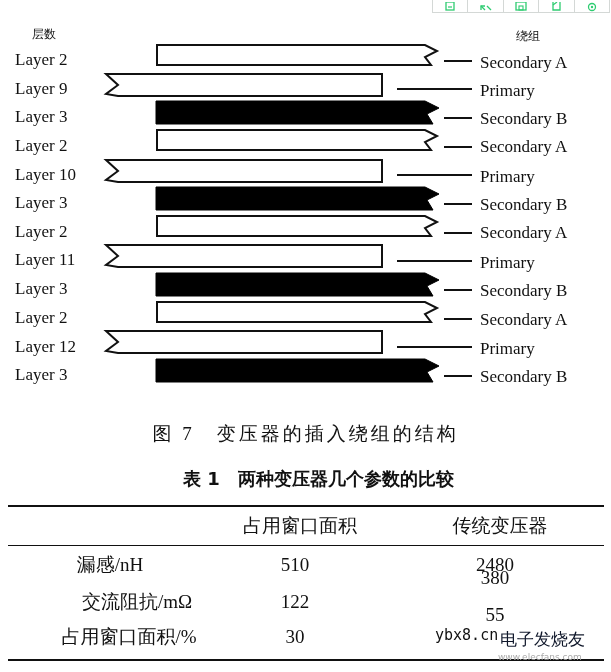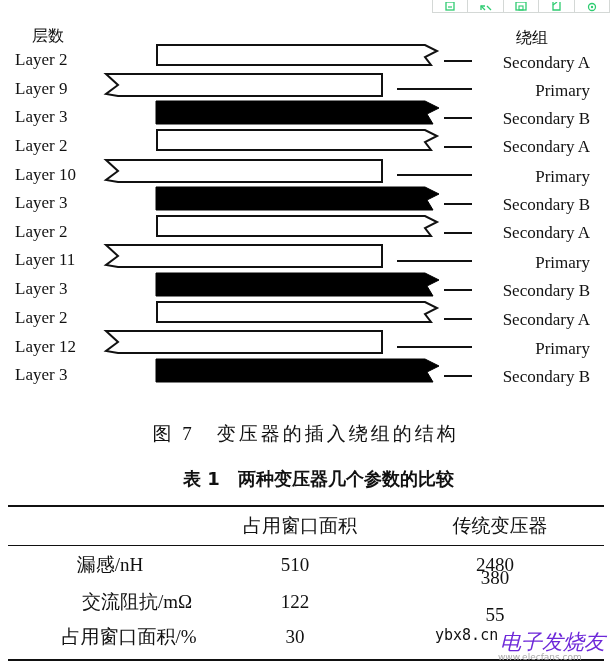--- a/index.html
+++ b/index.html
@@ -9,33 +9,33 @@
   }
   .toolbar {
     position: absolute; left: 432px; top: 0; width: 176px; height: 12px;
     display: flex; border-left: 1px solid #d4d8d6; border-right: 1px solid #d4d8d6; border-bottom: 1px solid #d4d8d6;
     background: #fff;
   }
   .tb-btn { flex: 1; border-right: 1px solid #d4d8d6; display: flex; align-items: flex-end; justify-content: center; }
   .tb-btn:last-child { border-right: none; }
   .tb-btn svg { width: 12px; height: 10px; }
 
-  .col-head { position: absolute; font-size: 16px; }
+  .col-head { position: absolute; font-size: 12px; }
   .layer-label { position: absolute; left: 15px; font-size: 17px; line-height: 20px; }
-  .winding-label { position: absolute; font-size: 17px; line-height: 20px; text-align: right; width: 110px; left: 480px; }
+  .winding-label { position: absolute; font-size: 17px; line-height: 20px; text-align: left; width: 110px; left: 480px; }
   .strip { position: absolute; }
   .lead { position: absolute; height: 2px; background: #111; }
 
   .caption { position: absolute; left: 0; width: 611px; text-align: center; font-size: 19px; letter-spacing: 3px; }
   .table-title { position: absolute; left: 0; width: 611px; text-align: center; font-size: 18px; font-weight: bold; font-family: "DejaVu Sans", sans-serif; padding-left: 13px; }
 
   .rule { position: absolute; left: 8px; width: 596px; background: #111; }
   .cell { position: absolute; font-size: 19px; text-align: center; line-height: 24px; }
   .watermark { position: absolute; left: 435px; top: 626px; font-family: "DejaVu Sans Mono", monospace; font-size: 15px; color: #111; background: rgba(255,255,255,0.7); }
-  .watermark2 { position: absolute; left: 500px; top: 628px; font-size: 21px; color: #6d28d9; font-style: italic; }
+  .watermark2 { position: absolute; left: 500px; top: 628px; font-size: 17px; color: #0f172a; }
   .watermark3 { position: absolute; left: 498px; top: 652px; font-size: 9px; color: #aaa; font-family: "DejaVu Sans", sans-serif; }
 </style>
 </head>
 <body>
 
 <div class="toolbar">
   <div class="tb-btn">
     <svg viewBox="0 0 12 10">
         <rect x="2" y="0" width="8" height="8" fill="none" stroke="#2ecc71" stroke-width="1.3"></rect>
         <line x1="4" y1="5" x2="8" y2="5" stroke="#2ecc71" stroke-width="1.2"></line>

